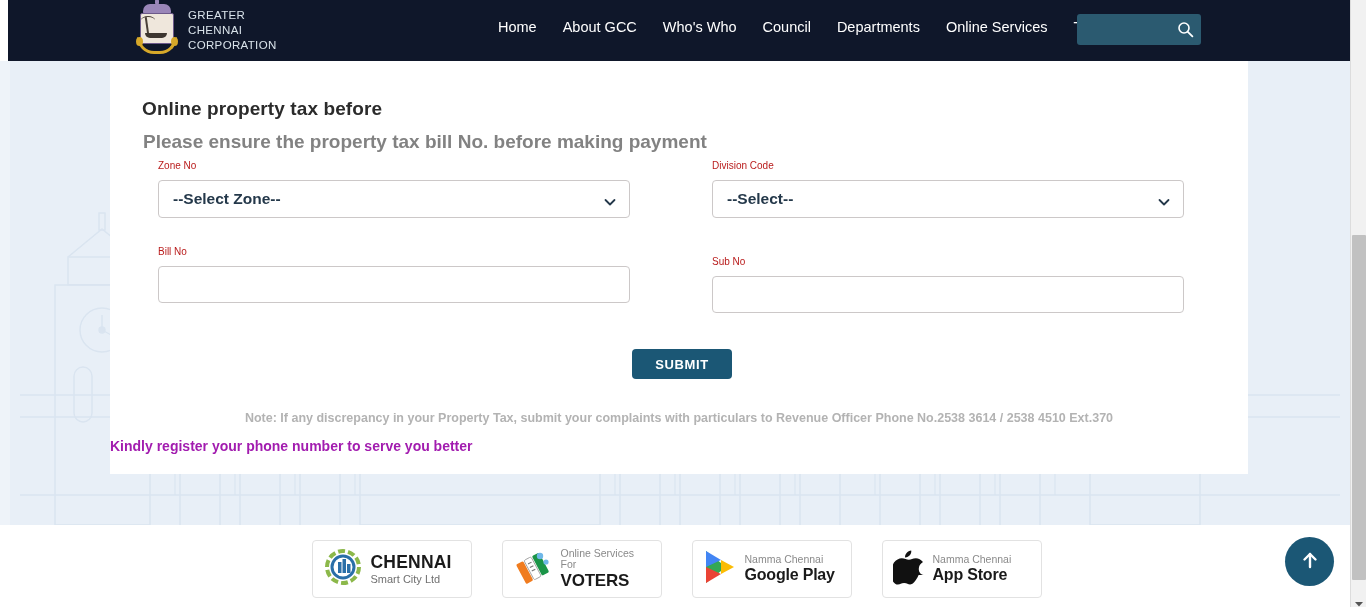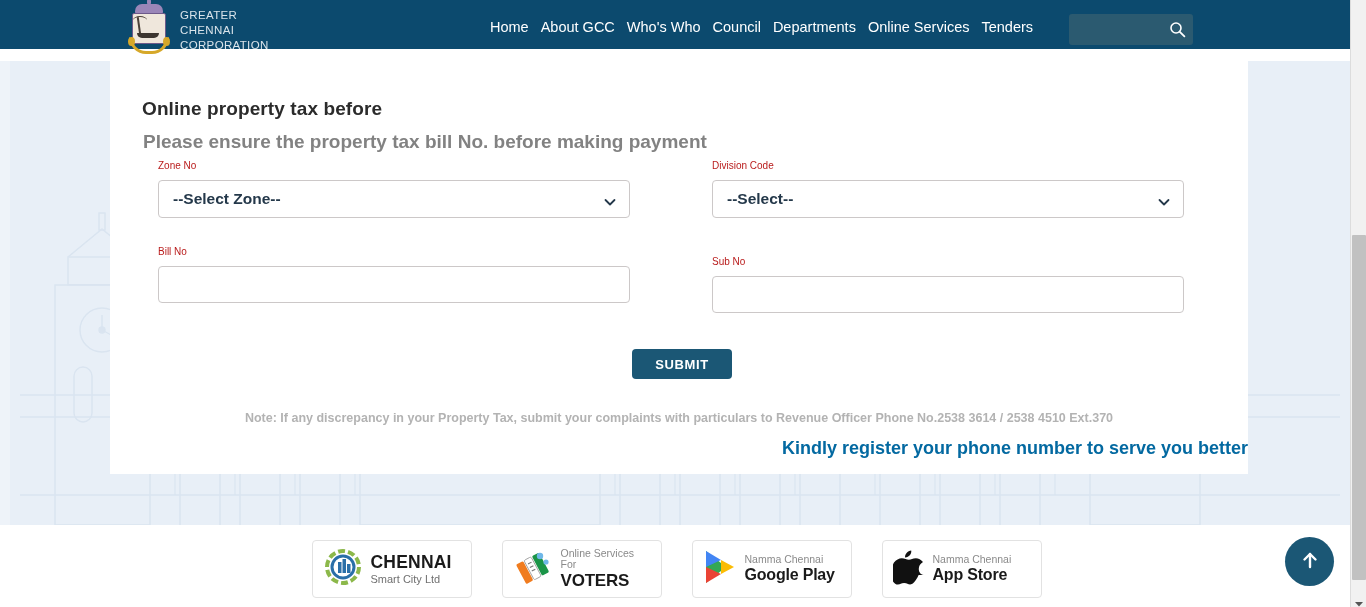--- a/index.html
+++ b/index.html
@@ -15,24 +15,24 @@
   #page {
     position: relative;
     width: 1366px;
     height: 607px;
     overflow: hidden;
   }
 
   
   .header {
     position: absolute;
-    top: 0; left: 0;
+    top: 0; left: 8px;
     width: 1353px;
-    height: 49px;
-    background: #0c4a6e;
+    height: 61px;
+    background: #0f172a;
     z-index: 40;
   }
 
   .brand {
     position: absolute;
     left: 128px;
     top: 4px;
     display: flex;
     align-items: center;
     gap: 10px;
@@ -113,21 +113,21 @@
     letter-spacing: 0.35px;
     font-weight: 400;
   }
 
   .nav {
     position: absolute;
     left: 490px;
     top: 19px;
     display: flex;
     align-items: center;
-    gap: 12px;
+    gap: 26px;
   }
   .nav a {
     color: #ffffff;
     font-size: 14.5px;
     text-decoration: none;
     white-space: nowrap;
   }
 
   .searchbox {
     position: absolute;
@@ -269,24 +269,24 @@
     text-align: center;
     font-size: 12.5px;
     font-weight: 700;
     color: #b3b3b3;
   }
   .note-link {
     position: absolute;
     top: 382px;
     left: 0;
     width: 100%;
-    text-align: right;
-    font-size: 18px;
+    text-align: left;
+    font-size: 14px;
     font-weight: 700;
-    color: #0369a1;
+    color: #a21caf;
     text-decoration: none;
   }
 
   
   .footer {
     position: absolute;
     top: 525px;
     left: 0;
     width: 1353px;
     height: 82px;

